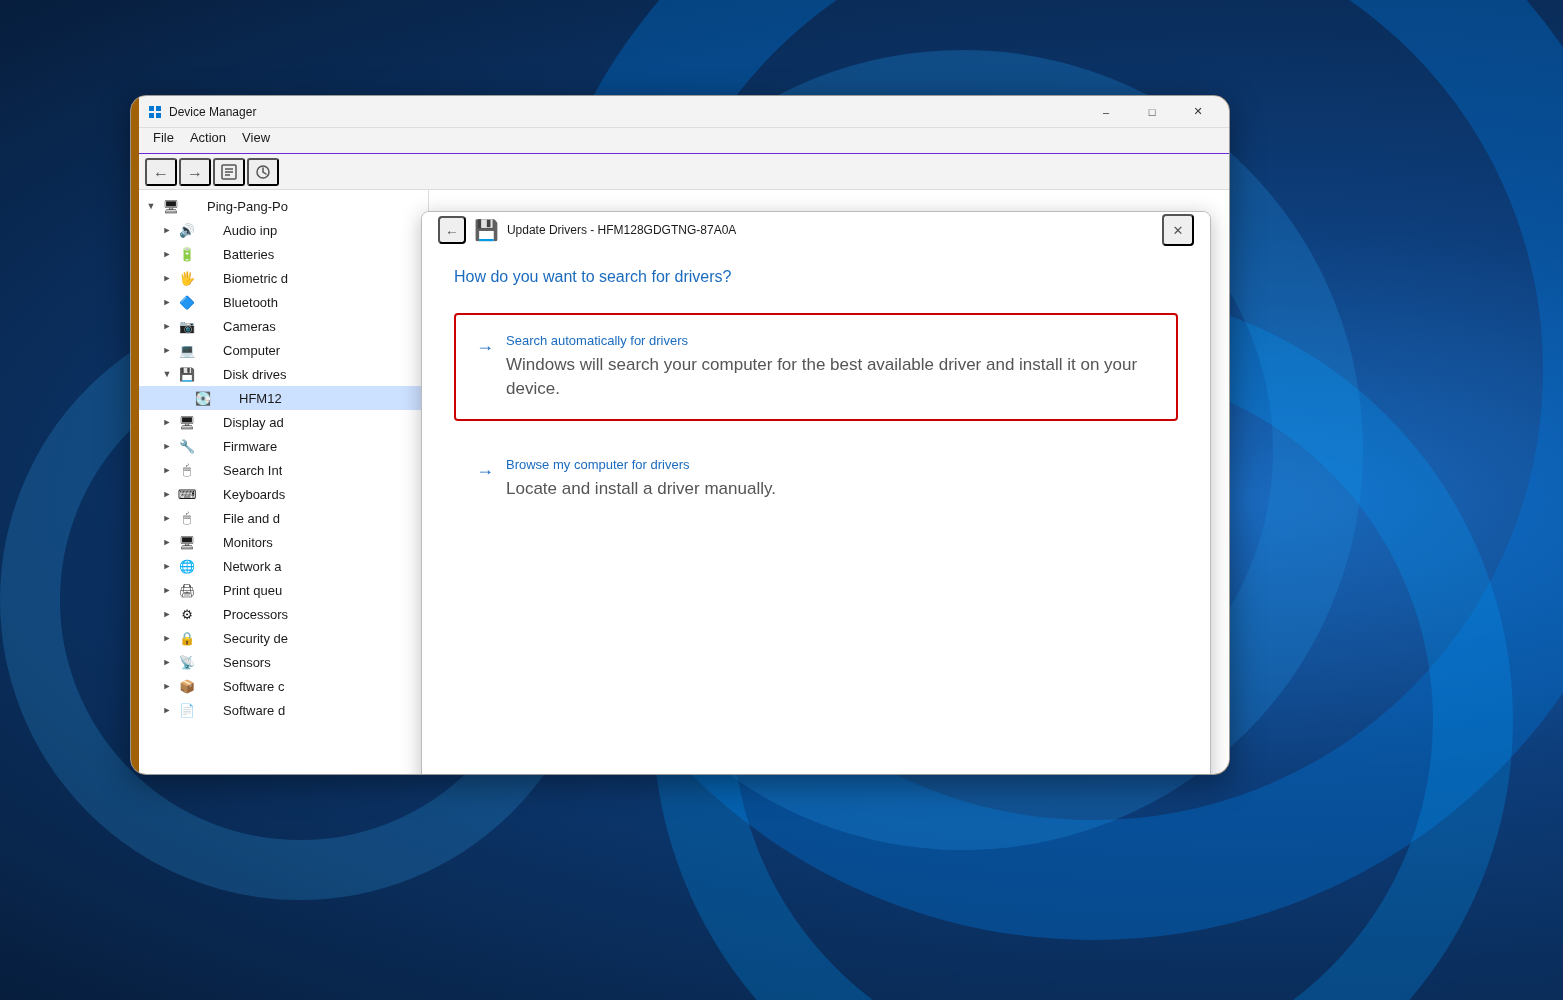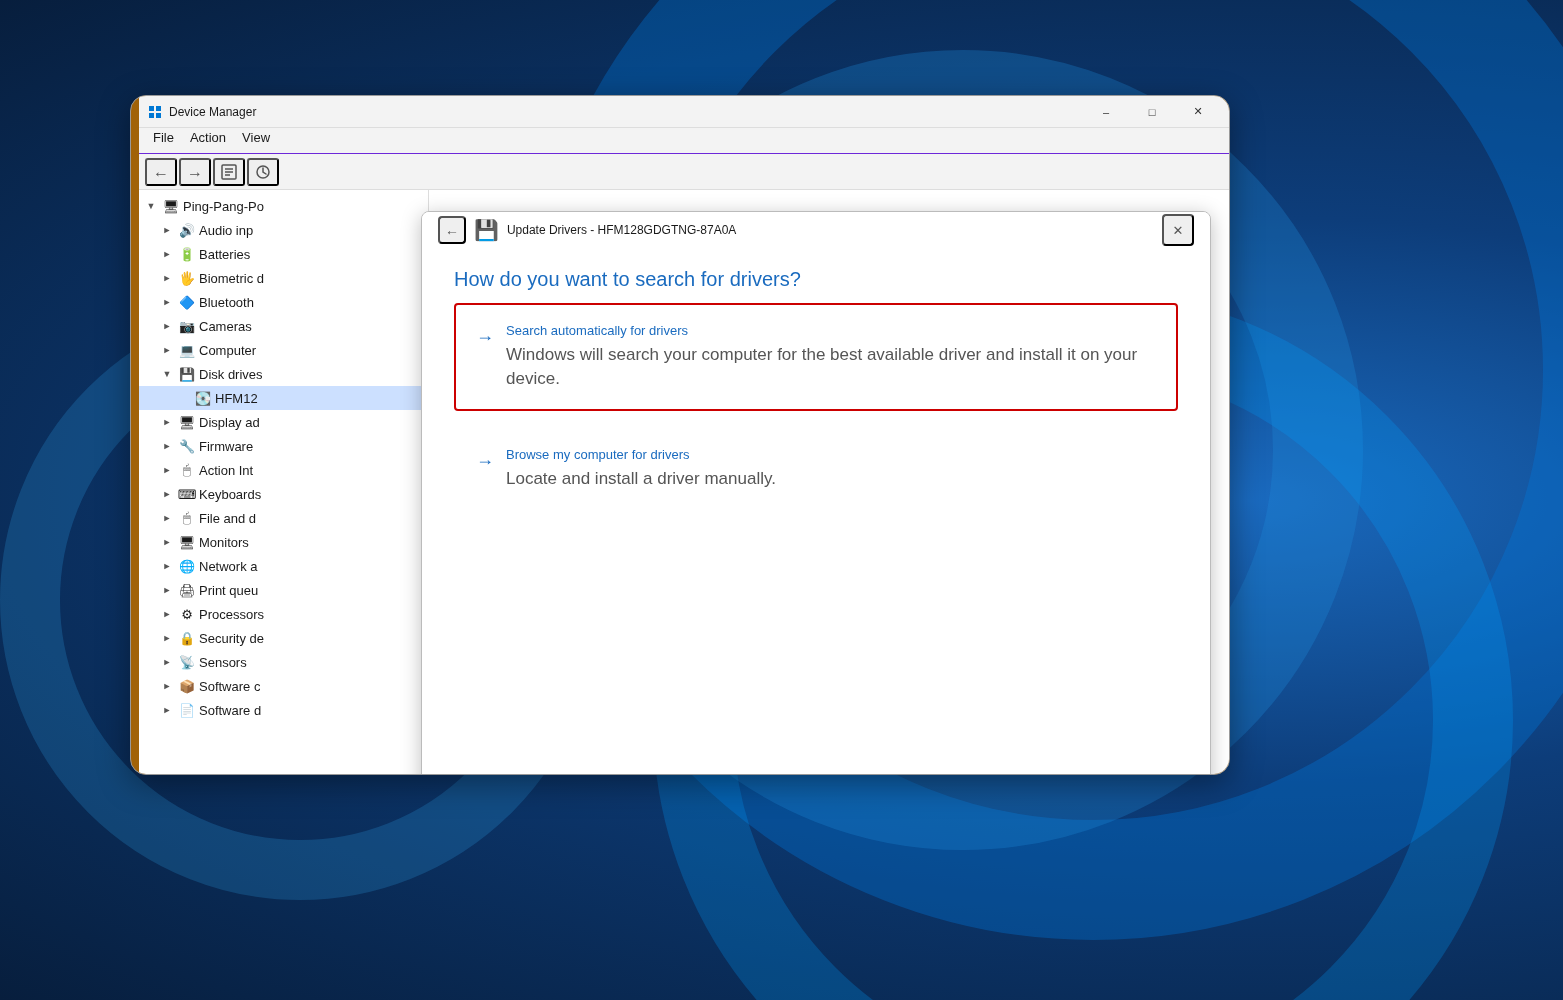--- a/index.html
+++ b/index.html
@@ -194,20 +194,21 @@
       margin: 0 3px;
       display: inline-flex;
       align-items: center;
       justify-content: center;
       font-size: 13px;
       flex-shrink: 0;
     }
     .tree-item .item-label {
       overflow: hidden;
       text-overflow: ellipsis;
+      margin-left: 24px;
     }
     .indent1 { padding-left: 20px; }
     .indent2 { padding-left: 36px; }
 
     
     .right-panel {
       flex: 1;
       background: #fff;
     }
 
@@ -271,24 +272,24 @@
       color: #555;
     }
 
     .dialog-body {
       flex: 1;
       padding: 20px 32px;
       overflow-y: auto;
     }
 
     .dialog-question {
-      font-size: 20px;
+      font-size: 16px;
       color: #1a6bbf;
       font-weight: 400;
-      margin-bottom: 12px;
+      margin-bottom: 27px;
     }
 
     
     .option-card {
       display: flex;
       align-items: flex-start;
       padding: 18px 20px;
       margin-bottom: 16px;
       border: 2px solid transparent;
       border-radius: 4px;
@@ -427,21 +428,21 @@
         <span class="item-label">Display ad</span>
       </div>
       <div class="tree-item indent1">
         <span class="expander">►</span>
         <span class="item-icon">🔧</span>
         <span class="item-label">Firmware</span>
       </div>
       <div class="tree-item indent1">
         <span class="expander">►</span>
         <span class="item-icon">🖱</span>
-        <span class="item-label">Action Int</span>
+        <span class="item-label">Search Int</span>
       </div>
       <div class="tree-item indent1">
         <span class="expander">►</span>
         <span class="item-icon">⌨</span>
         <span class="item-label">Keyboards</span>
       </div>
       <div class="tree-item indent1">
         <span class="expander">►</span>
         <span class="item-icon">🖱</span>
         <span class="item-label">File and d</span>

